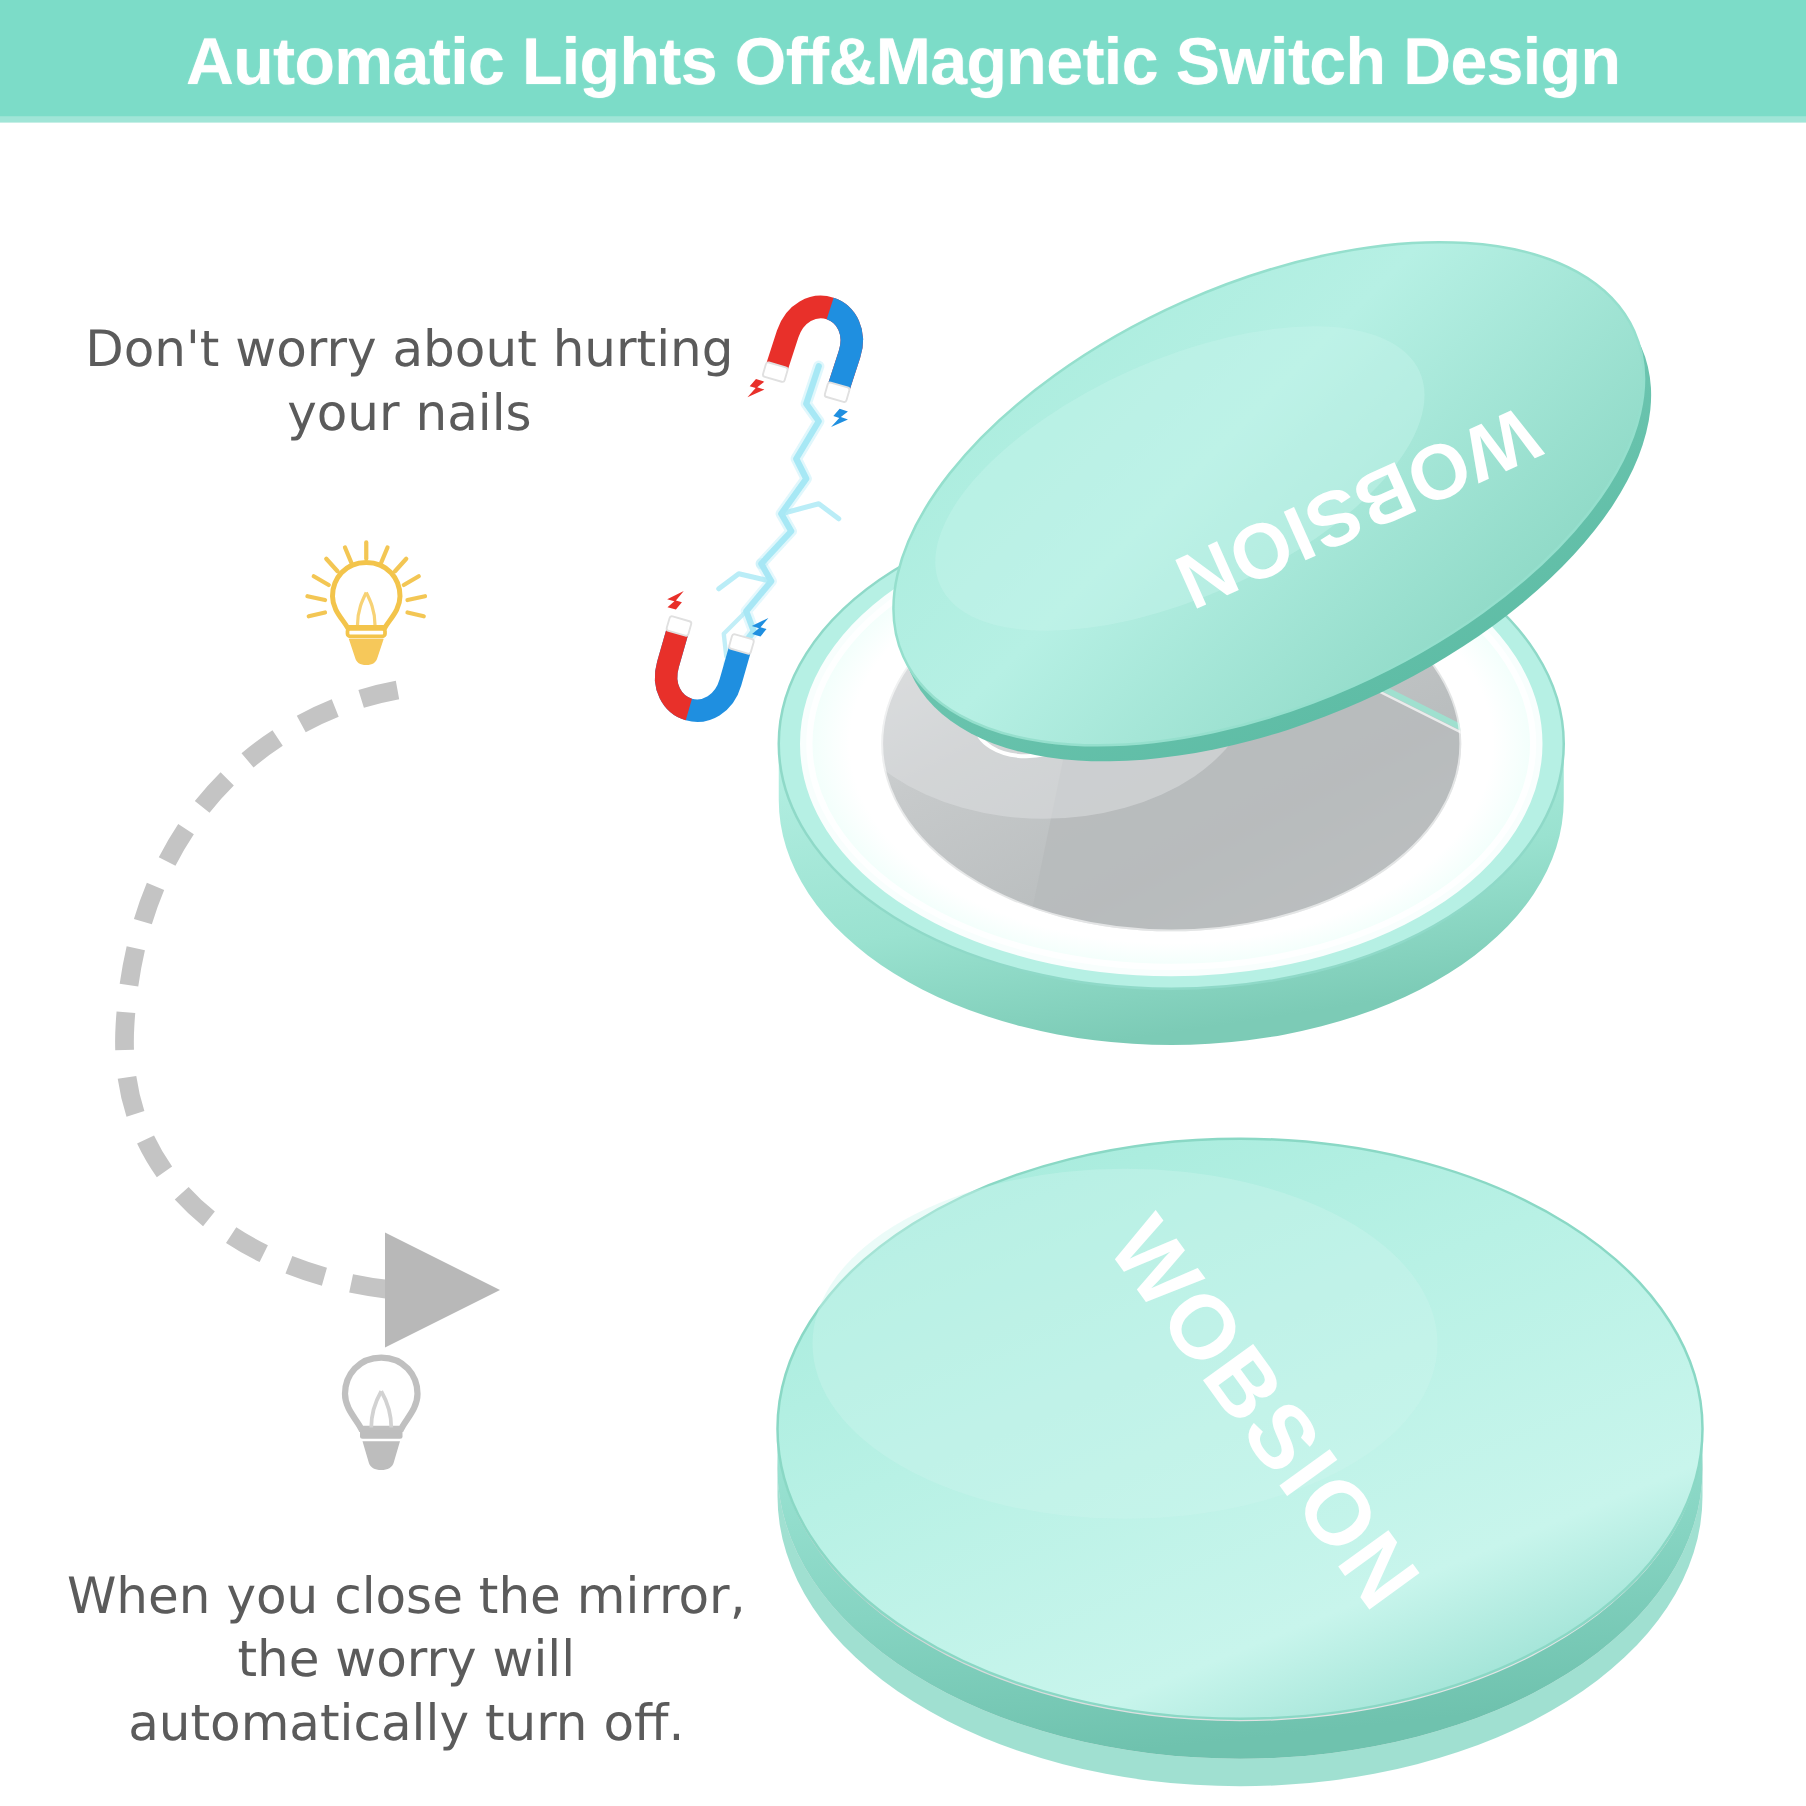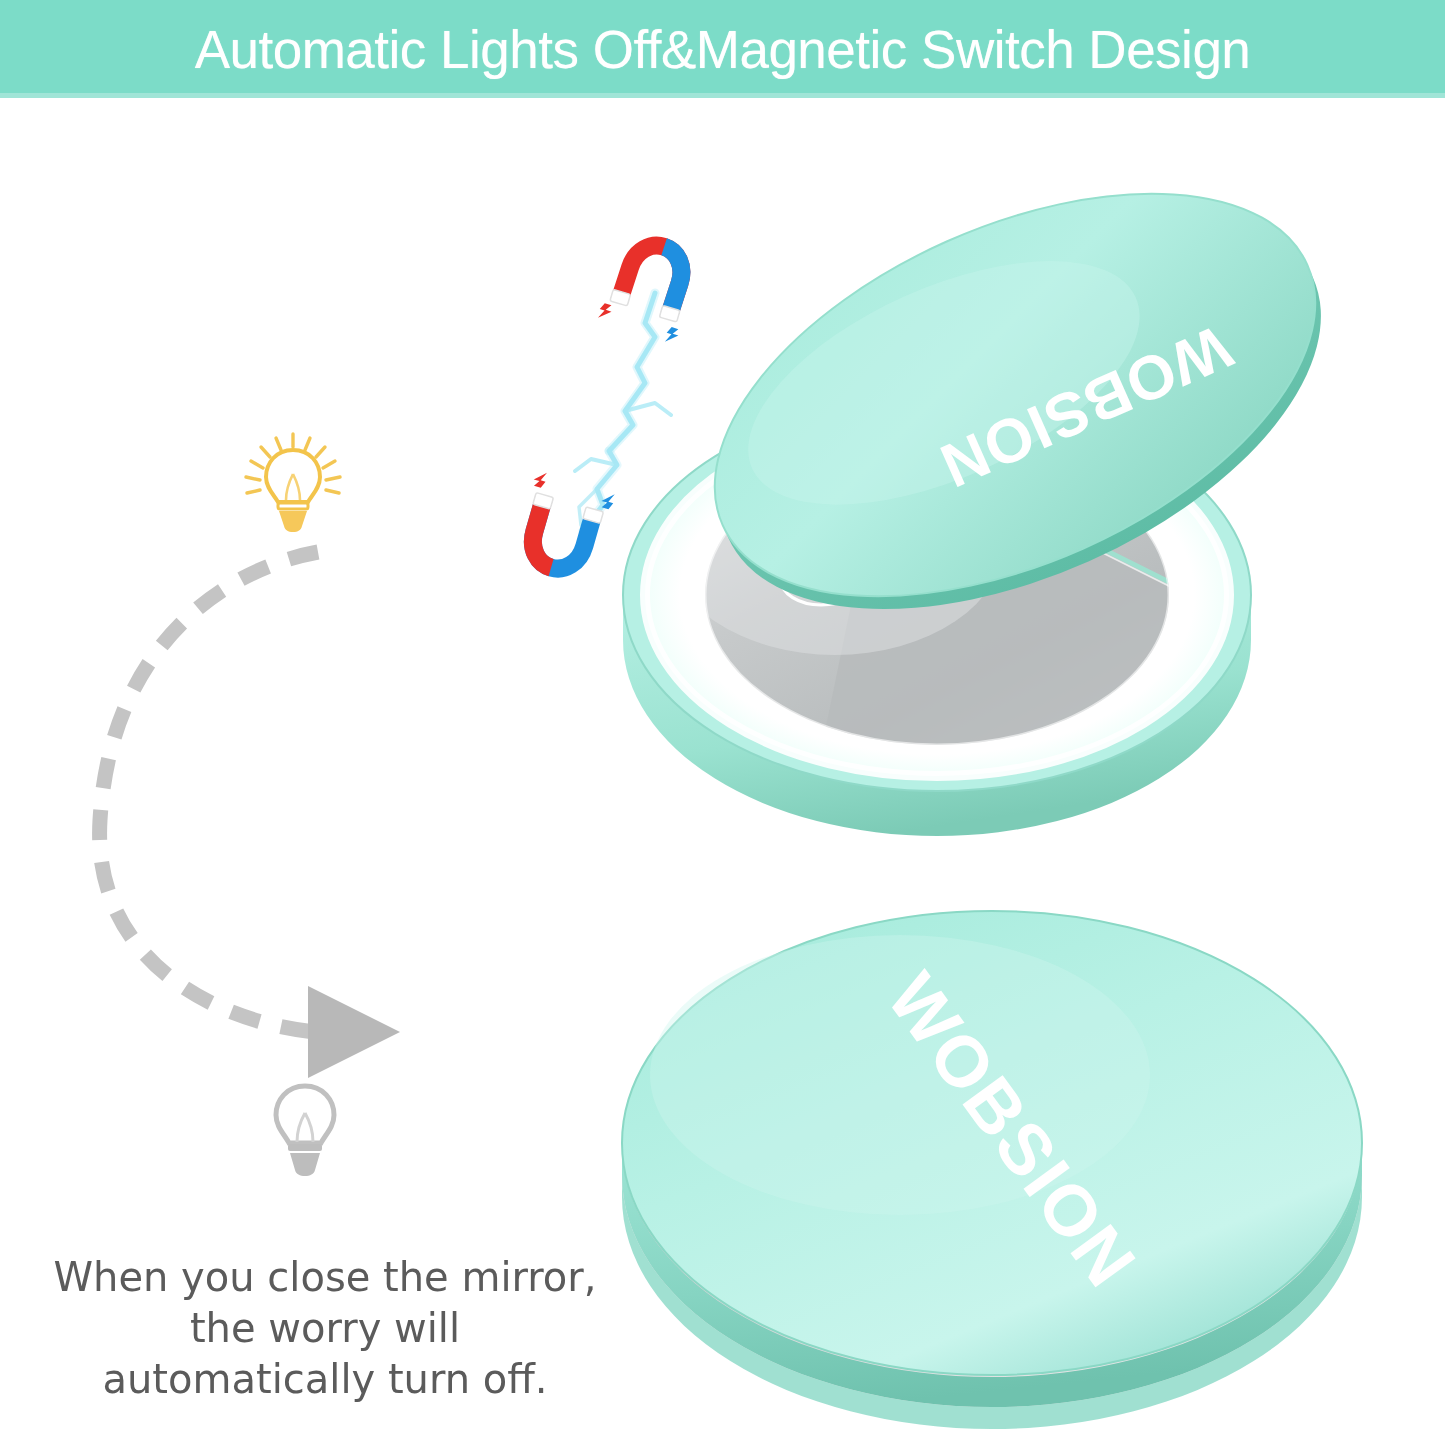--- a/index.html
+++ b/index.html
@@ -30,21 +30,21 @@
   #header-banner::after {
     content: "";
     position: absolute;
     left: 0; bottom: 0;
     width: 100%; height: 5px;
     background: rgba(255,255,255,0.28);
   }
   #header-title {
     color: #ffffff;
     font-size: 53px;
-    font-weight: normal;
+    font-weight: bold;
     letter-spacing: -0.5px;
     white-space: nowrap;
     font-family: "Liberation Sans", sans-serif;
     text-shadow: 0 0 1px rgba(255,255,255,0.6);
   }
 
   
   .caption {
     position: absolute;
     text-align: center;
@@ -144,20 +144,22 @@
 </style>
 </head>
 <body>
 
 <div id="page">
 
   <div id="header-banner">
     <div id="header-title">Automatic Lights Off&amp;Magnetic Switch Design</div>
   </div>
 
+  <div id="caption-top" class="caption">Don't worry about hurting
+your nails</div>
 
   <div id="caption-bottom" class="caption">When you close the mirror,
 the worry will
 automatically turn off.</div>
 
   <div id="bulb-on">
     <svg viewBox="0 0 110 110" width="110" height="110">
       <g stroke="#f3c44b" stroke-width="3.4" stroke-linecap="round" fill="none" opacity="0.95">
         <line x1="55" y1="2" x2="55" y2="15"></line>
         <line x1="38" y1="6" x2="43" y2="18"></line>

